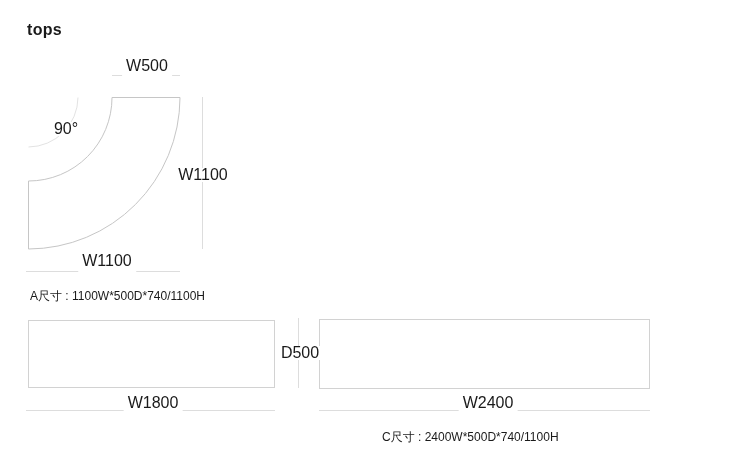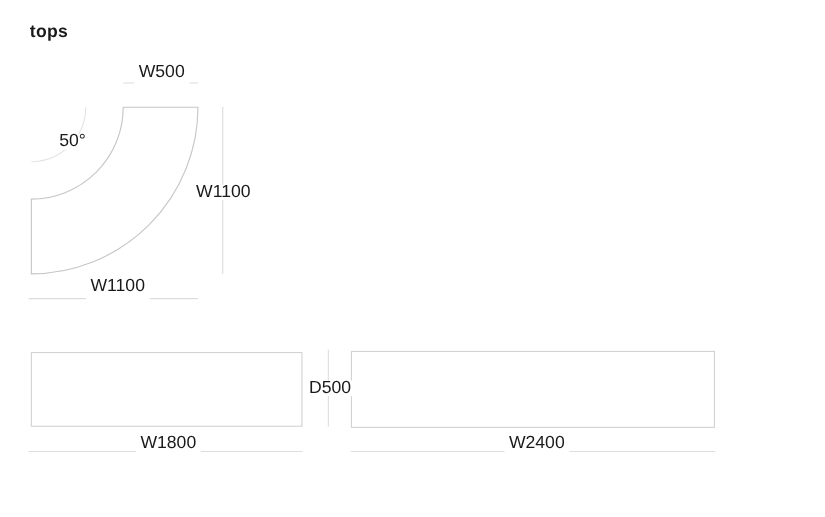--- a/index.html
+++ b/index.html
@@ -58,23 +58,25 @@
     <line x1="319" y1="410.5" x2="650" y2="410.5" stroke="var(--c-dim)"></line>
 
     <rect x="28.5" y="320.5" width="246" height="67" fill="var(--c-bg)" stroke="var(--c-rect)" stroke-width="1"></rect>
 
     <rect x="319.5" y="319.5" width="330" height="69" fill="var(--c-bg)" stroke="var(--c-rect)" stroke-width="1"></rect>
   </svg>
 
   <div class="title">tops</div>
 
   <div class="dim-label h-line" style="left:147px;top:59px;">W500</div>
-  <div class="dim-label" style="left:66px;top:122px;">50°</div>
+  <div class="dim-label" style="left:66px;top:122px;">90°</div>
   <div class="dim-label" style="left:203px;top:168px;">W1100</div>
   <div class="dim-label h-line" style="left:107px;top:254px;">W1100</div>
+  <div class="spec-label" style="left:30px;top:289px;">A尺寸 : 1100W*500D*740/1100H</div>
 
   <div class="dim-label" style="left:300px;top:346px;">D500</div>
 
   <div class="dim-label h-line" style="left:153px;top:396px;">W1800</div>
 
   <div class="dim-label h-line" style="left:488px;top:396px;">W2400</div>
+  <div class="spec-label" style="left:382px;top:430px;">C尺寸 : 2400W*500D*740/1100H</div>
 
 </div>
 
 </body></html>

